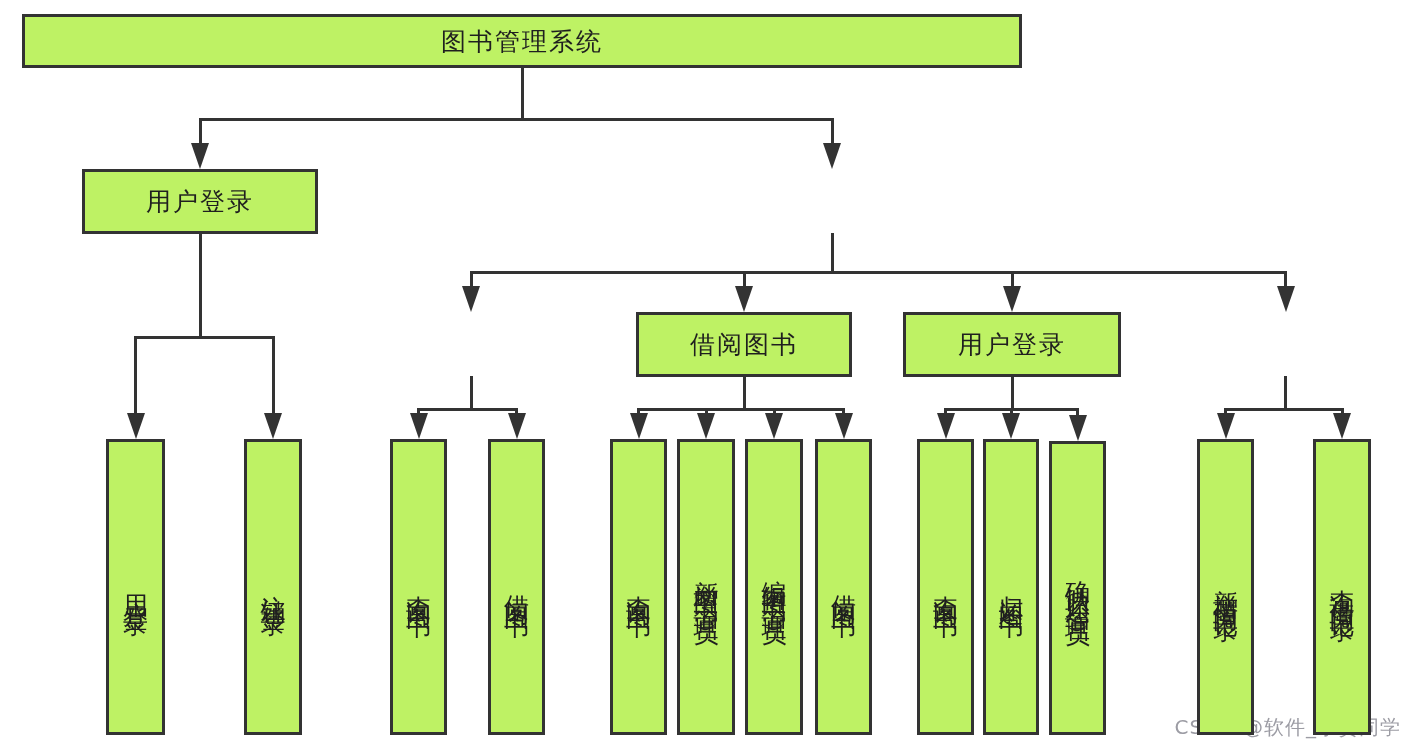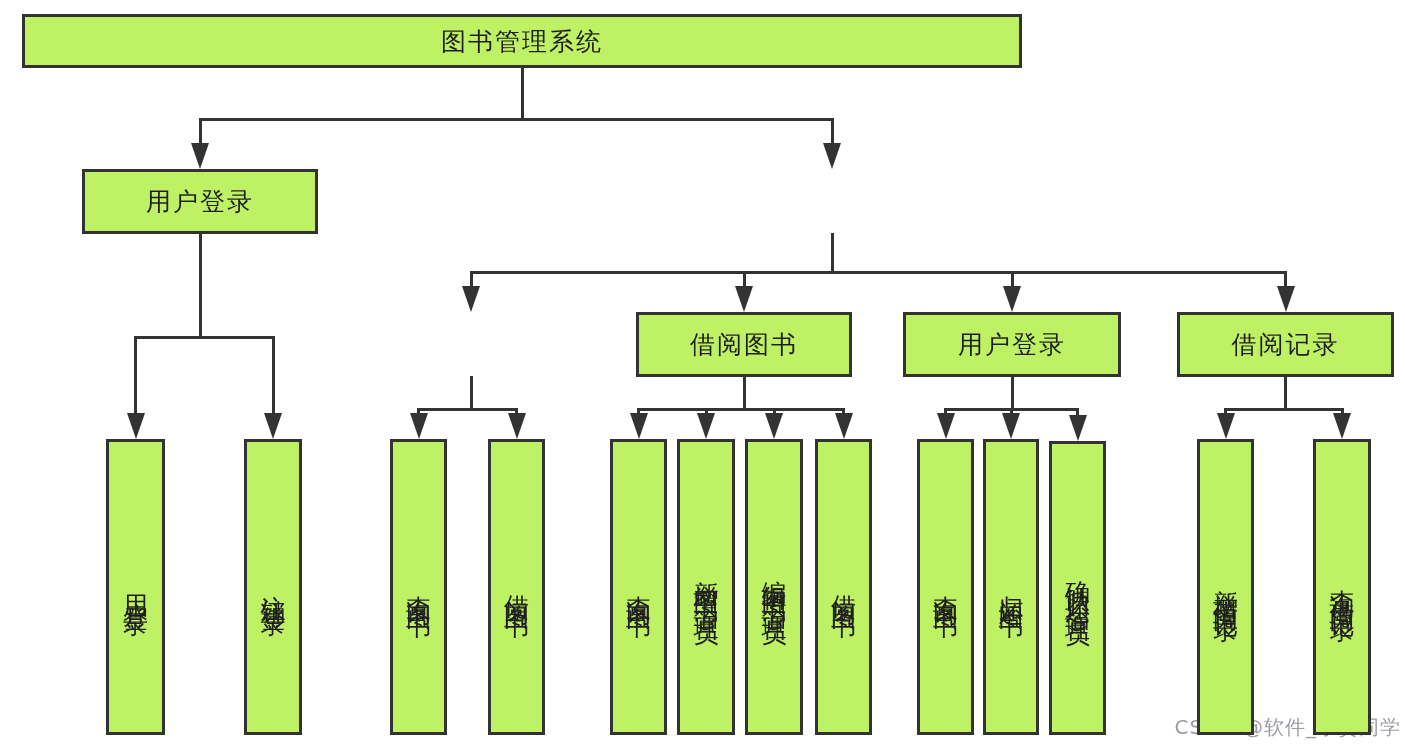--- a/index.html
+++ b/index.html
@@ -60,23 +60,20 @@
       <span class="lbl" style="color: rgb(31, 31, 31);">图书管理系统</span>
     </div>
     <div class="node node-h" style="left: 82px; top: 169px; width: 236px; height: 65px; border-color: rgb(51, 51, 51);">
       <span class="lbl" style="color: rgb(31, 31, 31);">用户登录</span>
     </div>
     <div class="node node-h" style="left: 636px; top: 312px; width: 216px; height: 65px; border-color: rgb(51, 51, 51);">
       <span class="lbl" style="color: rgb(31, 31, 31);">借阅图书</span>
     </div>
     <div class="node node-h" style="left: 903px; top: 312px; width: 218px; height: 65px; border-color: rgb(51, 51, 51);">
       <span class="lbl" style="color: rgb(31, 31, 31);">用户登录</span>
-    </div>
-    <div class="node node-h" style="left: 1177px; top: 312px; width: 217px; height: 65px; border-color: rgb(51, 51, 51);">
-      <span class="lbl" style="color: rgb(31, 31, 31);">借阅记录</span>
     </div>
     <div class="node node-v" style="left: 106px; top: 439px; width: 59px; height: 296px; border-color: rgb(51, 51, 51);">
       <span class="lbl" style="color: rgb(31, 31, 31);">用户登录</span>
     </div>
     <div class="node node-v" style="left: 244px; top: 439px; width: 58px; height: 296px; border-color: rgb(51, 51, 51);">
       <span class="lbl" style="color: rgb(31, 31, 31);">注销登录</span>
     </div>
     <div class="node node-v" style="left: 390px; top: 439px; width: 57px; height: 296px; border-color: rgb(51, 51, 51);">
       <span class="lbl" style="color: rgb(31, 31, 31);">查询图书</span>
     </div>

